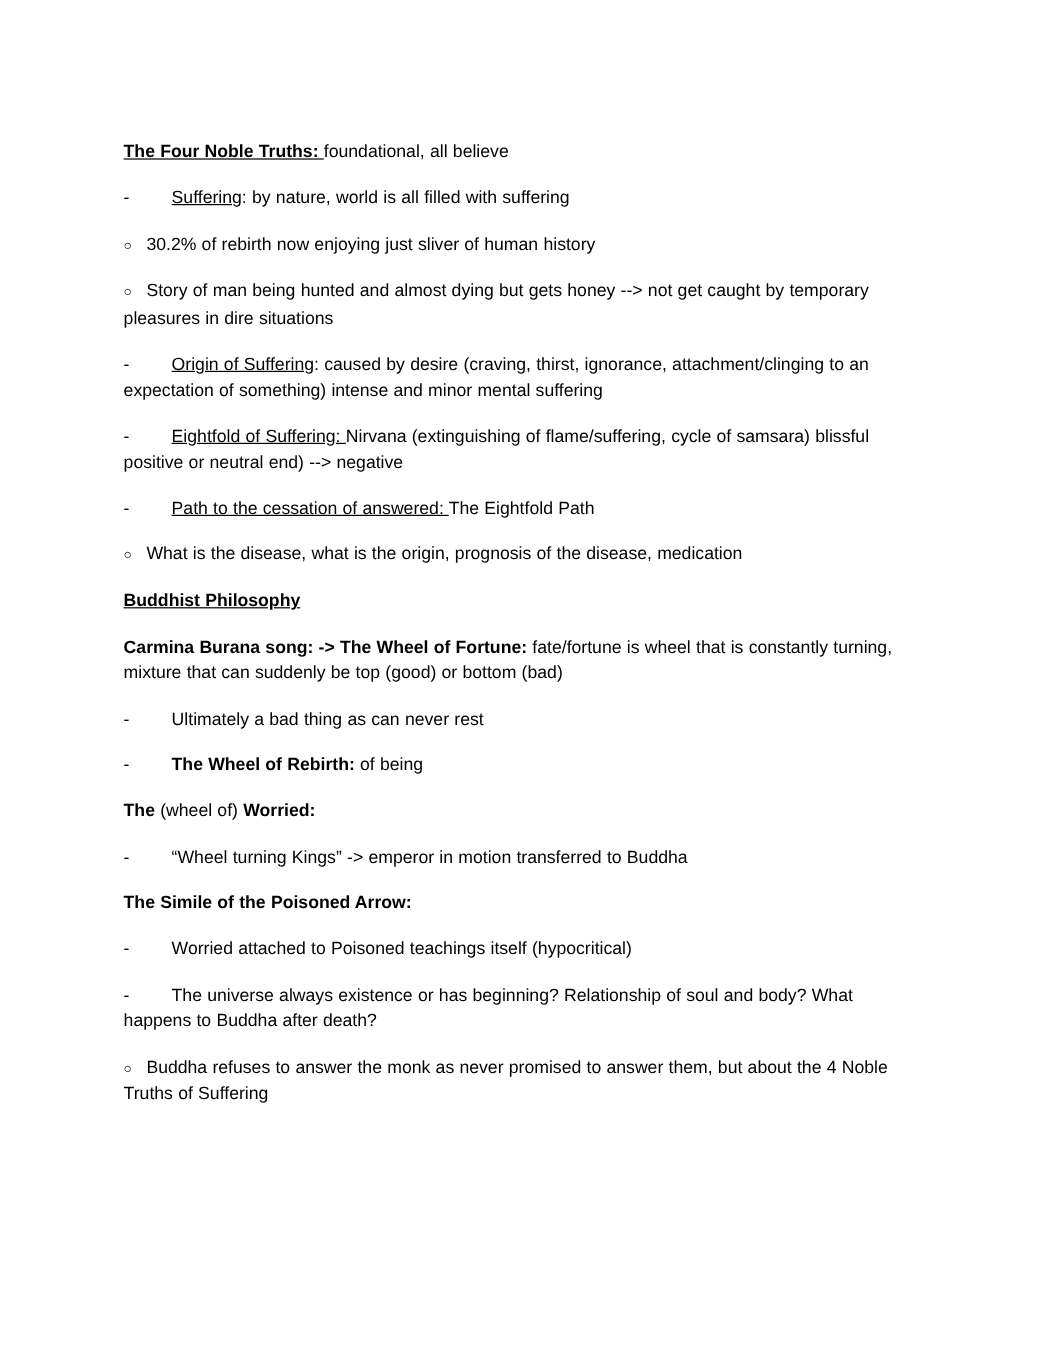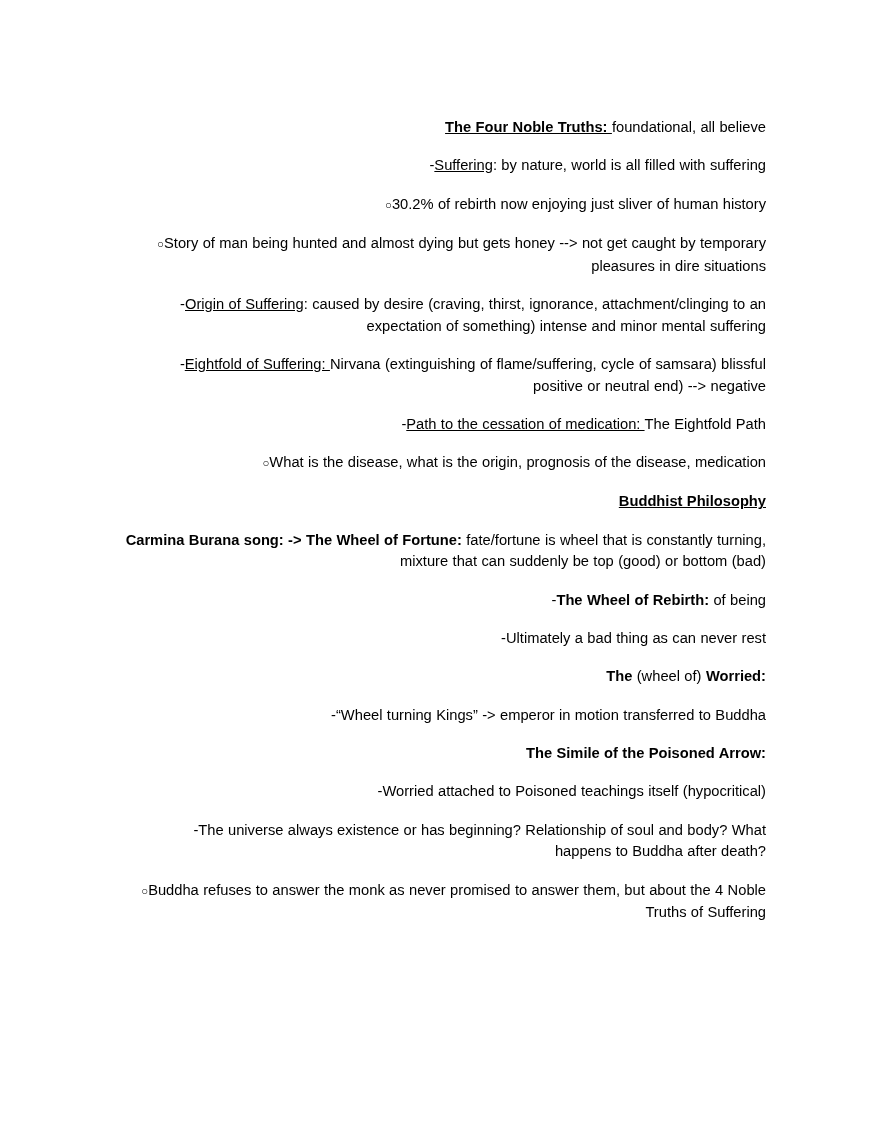--- a/index.html
+++ b/index.html
@@ -16,21 +16,20 @@
   }
   .doc {
     padding: 117px 0 0 103px;
     width: 663px;
   }
   .para {
     font-size: 14.7px;
     line-height: 21.7px;
     margin: 0 0 16.6px 0;
     word-spacing: 0.02em;
-    text-align: right;
   }
   .seg-b { font-weight: bold; }
   .seg-u { text-decoration: underline; }
   .bullet-dash {
     display: inline-block;
     width: 40px;
   }
   .bullet-circle {
     display: inline-block;
     width: 19px;
@@ -40,25 +39,25 @@
 </head>
 <body>
 
 <div class="doc" id="doc-root">
     <p class="para kind-plain"><span class=" seg-b seg-u">The Four Noble Truths: </span><span class="">foundational, all believe</span></p>
     <p class="para kind-dash"><span class="bullet-dash">-</span><span class=" seg-u">Suffering</span><span class="">: by nature, world is all filled with suffering</span></p>
     <p class="para kind-circle"><span class="bullet-circle">○</span><span class="">30.2% of rebirth now enjoying just sliver of human history</span></p>
     <p class="para kind-circle"><span class="bullet-circle">○</span><span class="">Story of man being hunted and almost dying but gets honey --&gt; not get caught by temporary pleasures in dire situations</span></p>
     <p class="para kind-dash"><span class="bullet-dash">-</span><span class=" seg-u">Origin of Suffering</span><span class="">: caused by desire (craving, thirst, ignorance, attachment/clinging to an expectation of something) intense and minor mental suffering</span></p>
     <p class="para kind-dash"><span class="bullet-dash">-</span><span class=" seg-u">Eightfold of Suffering: </span><span class="">Nirvana (extinguishing of flame/suffering, cycle of samsara) blissful positive or neutral end) --&gt; negative</span></p>
-    <p class="para kind-dash"><span class="bullet-dash">-</span><span class=" seg-u">Path to the cessation of medication: </span><span class="">The Eightfold Path</span></p>
+    <p class="para kind-dash"><span class="bullet-dash">-</span><span class=" seg-u">Path to the cessation of answered: </span><span class="">The Eightfold Path</span></p>
     <p class="para kind-circle"><span class="bullet-circle">○</span><span class="">What is the disease, what is the origin, prognosis of the disease, medication</span></p>
     <p class="para kind-plain"><span class=" seg-b seg-u">Buddhist Philosophy</span></p>
     <p class="para kind-plain"><span class=" seg-b">Carmina Burana song: -&gt; The Wheel of Fortune:</span><span class=""> fate/fortune is wheel that is constantly turning, mixture that can suddenly be top (good) or bottom (bad)</span></p>
+    <p class="para kind-dash"><span class="bullet-dash">-</span><span class="">Ultimately a bad thing as can never rest</span></p>
     <p class="para kind-dash"><span class="bullet-dash">-</span><span class=" seg-b">The Wheel of Rebirth:</span><span class=""> of being</span></p>
-    <p class="para kind-dash"><span class="bullet-dash">-</span><span class="">Ultimately a bad thing as can never rest</span></p>
     <p class="para kind-plain"><span class=" seg-b">The</span><span class=""> (wheel of) </span><span class=" seg-b">Worried:</span></p>
     <p class="para kind-dash"><span class="bullet-dash">-</span><span class="">“Wheel turning Kings” -&gt; emperor in motion transferred to Buddha</span></p>
     <p class="para kind-plain"><span class=" seg-b">The Simile of the Poisoned Arrow:</span></p>
     <p class="para kind-dash"><span class="bullet-dash">-</span><span class="">Worried attached to Poisoned teachings itself (hypocritical)</span></p>
     <p class="para kind-dash"><span class="bullet-dash">-</span><span class="">The universe always existence or has beginning? Relationship of soul and body? What happens to Buddha after death?</span></p>
     <p class="para kind-circle"><span class="bullet-circle">○</span><span class="">Buddha refuses to answer the monk as never promised to answer them, but about the 4 Noble Truths of Suffering</span></p>
   </div>
 
 </body></html>

